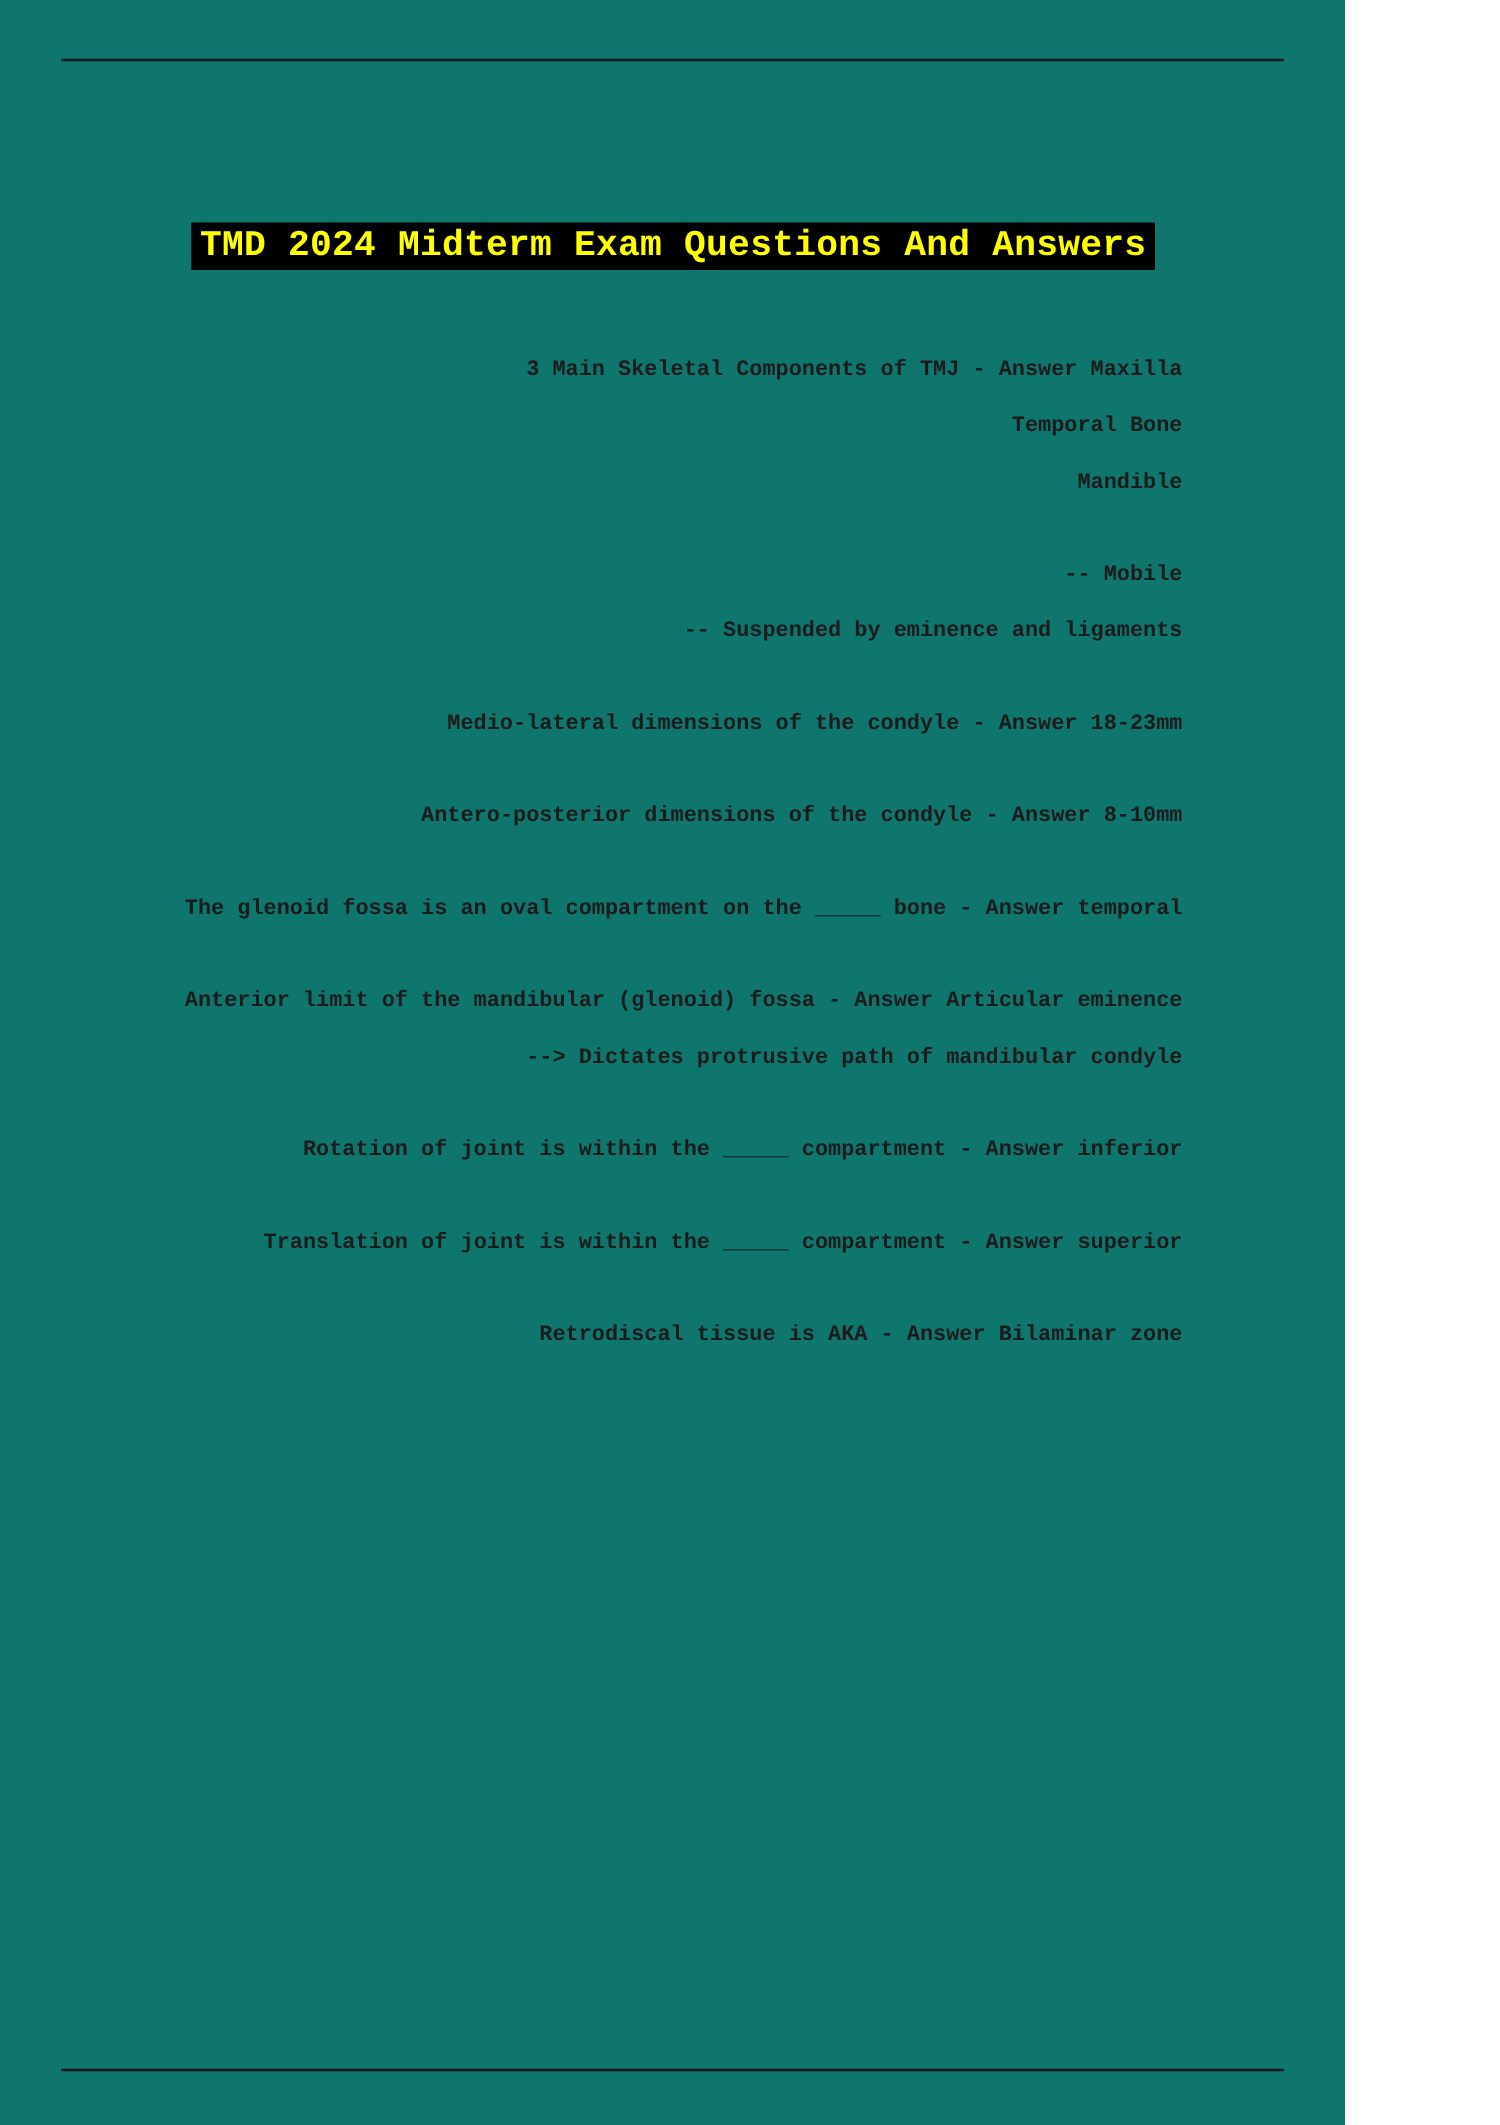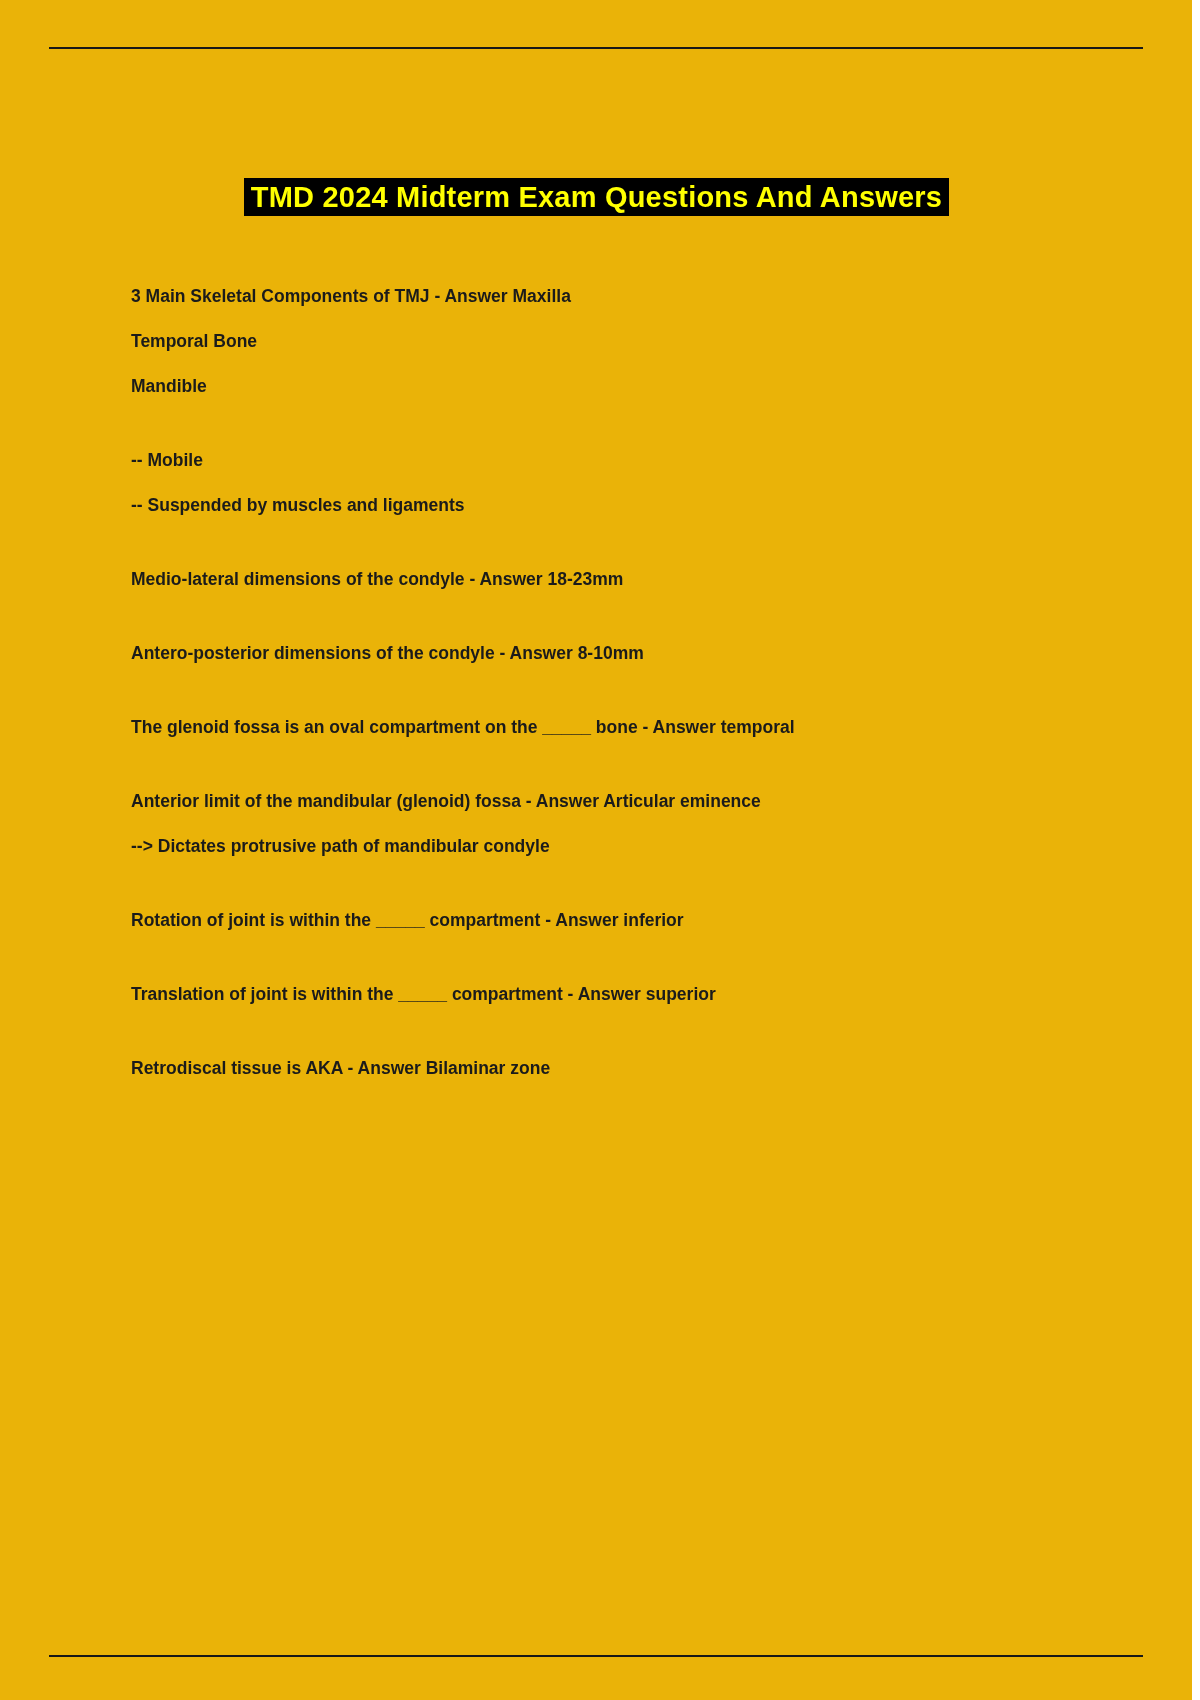--- a/index.html
+++ b/index.html
@@ -2,25 +2,25 @@
 <html><head>
 <meta charset="utf-8">
 <style>
   html, body {
     margin: 0;
     padding: 0;
     background: #ffffff;
   }
   .page {
     position: relative;
-    width: 1192px;
+    width: 1076px;
     height: 1700px;
-    background: #eab308;
+    background: #0f766e;
     overflow: hidden;
-    font-family: Liberation Sans, sans-serif;
+    font-family: Liberation Mono, monospace;
     color: #1b1b1b;
   }
   .rule {
     position: absolute;
     left: 49px;
     right: 49px;
     border-top: 2px solid #181818;
     height: 0;
   }
   .rule-top { top: 47px; }
@@ -45,20 +45,21 @@
   }
   .block {
     margin-bottom: 46px;
   }
   .para {
     margin: 0 0 17px 0;
     font-size: 17.5px;
     font-weight: bold;
     line-height: 28px;
     color: #1b1b1b;
+    text-align: right;
   }
 </style>
 </head>
 <body>
 
 <div class="page">
   <div class="rule rule-top" style="border-top-color: rgb(24, 24, 24);"></div>
 
   <div class="content">
     <div class="title-wrap">
@@ -66,21 +67,21 @@
     </div>
 
     <div class="blocks">
         <div class="block">
           <p class="para">3 Main Skeletal Components of TMJ - Answer Maxilla</p>
           <p class="para">Temporal Bone</p>
           <p class="para">Mandible</p>
         </div>
         <div class="block">
           <p class="para">-- Mobile</p>
-          <p class="para">-- Suspended by muscles and ligaments</p>
+          <p class="para">-- Suspended by eminence and ligaments</p>
         </div>
         <div class="block">
           <p class="para">Medio-lateral dimensions of the condyle - Answer 18-23mm</p>
         </div>
         <div class="block">
           <p class="para">Antero-posterior dimensions of the condyle - Answer 8-10mm</p>
         </div>
         <div class="block">
           <p class="para">The glenoid fossa is an oval compartment on the _____ bone - Answer temporal</p>
         </div>

